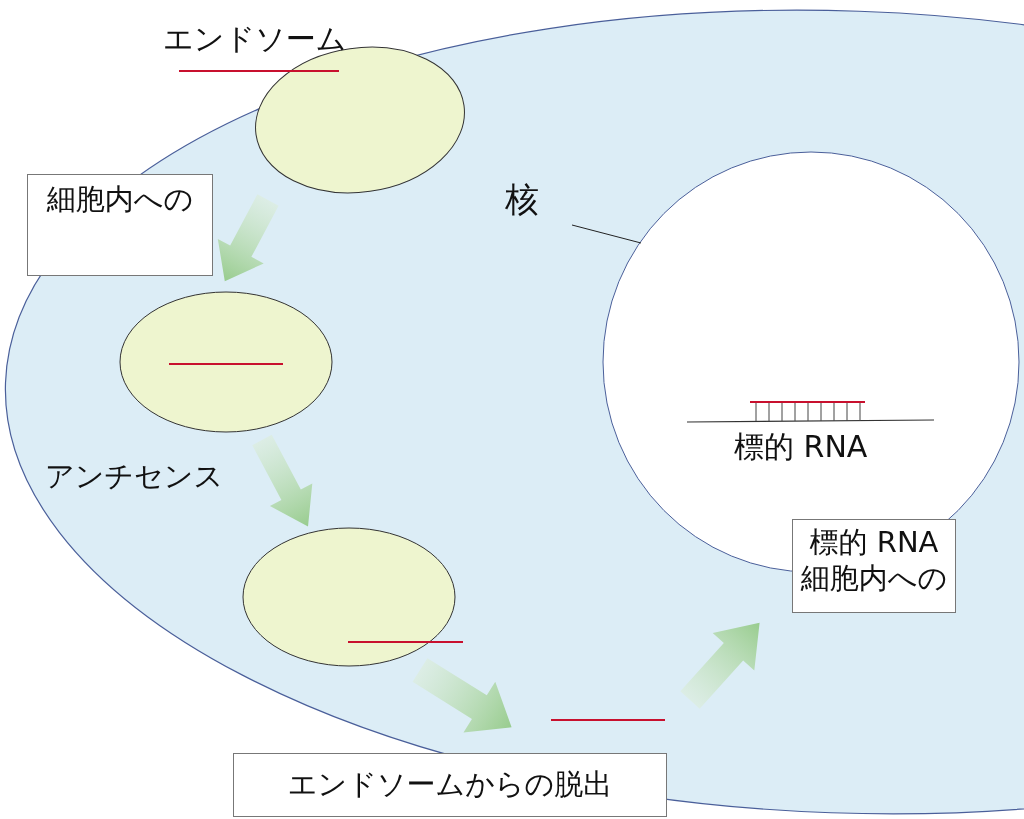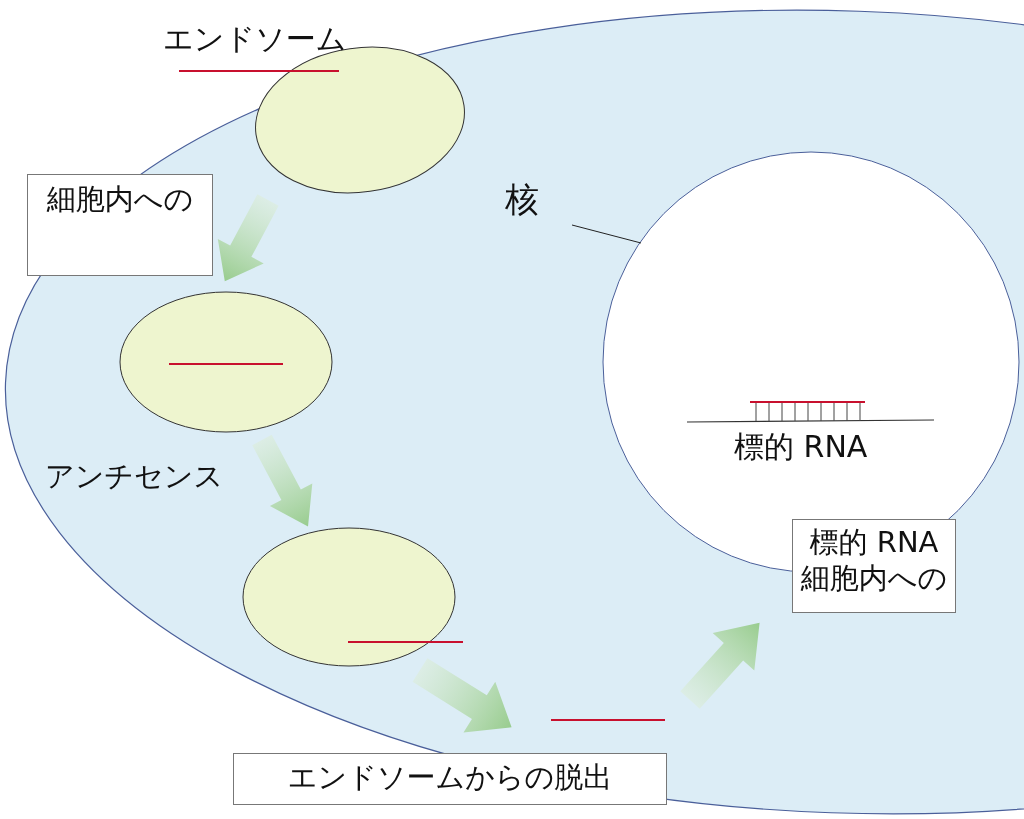--- a/index.html
+++ b/index.html
@@ -79,13 +79,13 @@
 
 <div class="lbl" style="left:45px; top:460px; font-size:29px;">アンチセンス</div>
 
 <div class="lbl" style="left:734px; top:430px; font-size:30px;">標的 RNA</div>
 
 <div class="box" style="left:792px; top:519px; width:164px; height:94px; font-size:29px; padding-top:4px;">
   <div>標的 RNA</div>
   <div>細胞内への</div>
 </div>
 
-<div class="box" style="left:233px; top:753px; width:434px; height:52px; font-size:29px; padding-top:5px;">エンドソームからの脱出</div>
+<div class="box" style="left:233px; top:753px; width:434px; height:64px; font-size:29px; padding-top:15px;font-family:Liberation Mono, monospace;">エンドソームからの脱出</div>
 
 </body></html>

